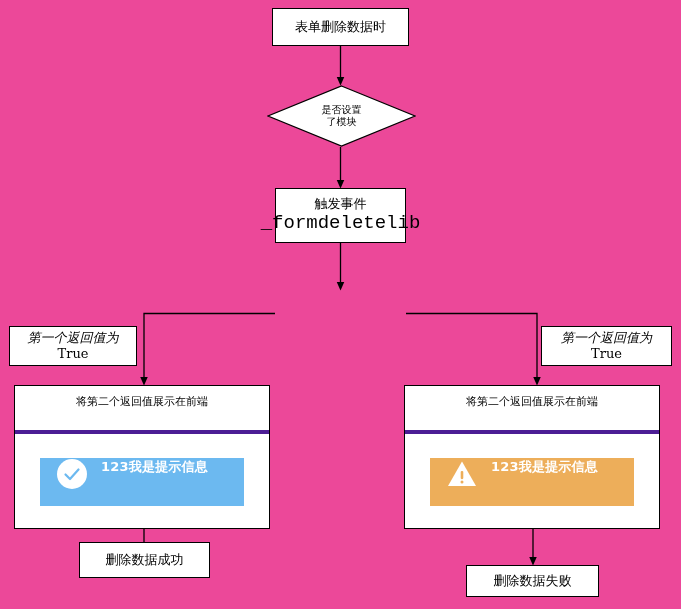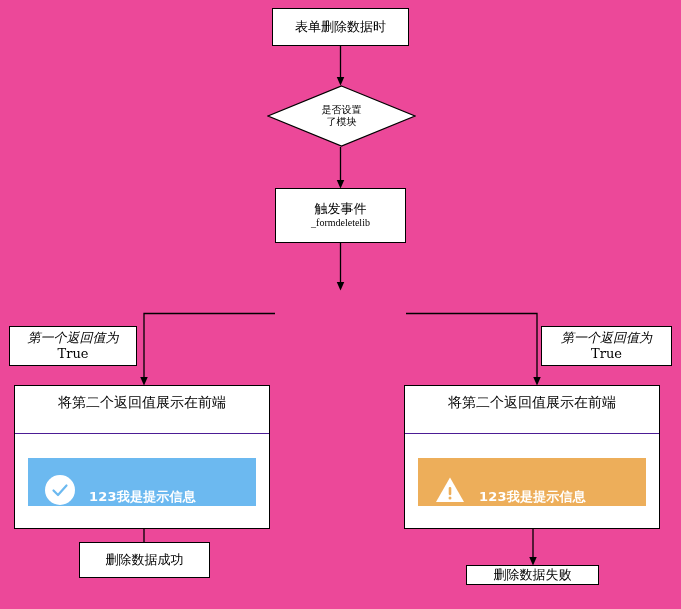--- a/index.html
+++ b/index.html
@@ -61,22 +61,22 @@
     white-space: pre-line;
   }
 
   
   #trigger-node {
     left: 275px; top: 188px; width: 131px; height: 55px;
     flex-direction: column;
   }
   #trigger-node .line1 { font-size: 13px; text-align: right; }
   #trigger-node .line2 {
-    font-family: Liberation Serif, serif;
-    font-size: 10px;
+    font-family: Liberation Mono, monospace;
+    font-size: 19px;
   }
 
   
   #execute-node {
     left: 275px; top: 290px; width: 131px; height: 47px;
   }
 
   
   #label-true {
     left: 9px; top: 326px; width: 128px; height: 40px;
@@ -99,62 +99,62 @@
     border: 1px solid #000000;
     background: #ffffff;
     z-index: 3;
   }
   #panel-success { left: 14px; top: 385px; width: 256px; height: 144px; }
   #panel-failure { left: 404px; top: 385px; width: 256px; height: 144px; }
 
   .panel-head {
     height: 48px;
     box-sizing: border-box;
-    border-bottom: 1px solid #4c1d95;
+    border-bottom: 4px solid #4c1d95;
     display: flex;
     align-items: flex-start;
     justify-content: center;
     padding-top: 8px;
-    font-size: 14px;
+    font-size: 11px;
     color: #000;
   }
   .panel-body {
     height: 95px;
     display: flex;
     align-items: center;
     justify-content: center;
   }
 
   
   .toast {
-    width: 228px;
+    width: 204px;
     height: 48px;
     display: flex;
-    align-items: flex-end;
+    align-items: flex-start;
     padding-left: 16px;
     box-sizing: border-box;
   }
   .toast.success { background: #6CB9F0; }
   .toast.warning { background: #EDAE5A; }
   .toast-icon {
     width: 32px; height: 32px;
     flex: 0 0 32px;
     display: flex; align-items: center; justify-content: center;
   }
   .toast-text {
     margin-left: 13px;
     color: #ffffff;
     font-size: 13px;
     font-weight: bold;
     letter-spacing: 0.2px;
   }
 
   
   #end-success { left: 79px; top: 542px; width: 131px; height: 36px; }
-  #end-failure { left: 466px; top: 565px; width: 133px; height: 20px; }
+  #end-failure { left: 466px; top: 565px; width: 133px; height: 32px; }
 
   
   #connectors {
     position: absolute;
     left: 0; top: 0;
     width: 681px; height: 609px;
     z-index: 1;
     pointer-events: none;
   }
 </style>

